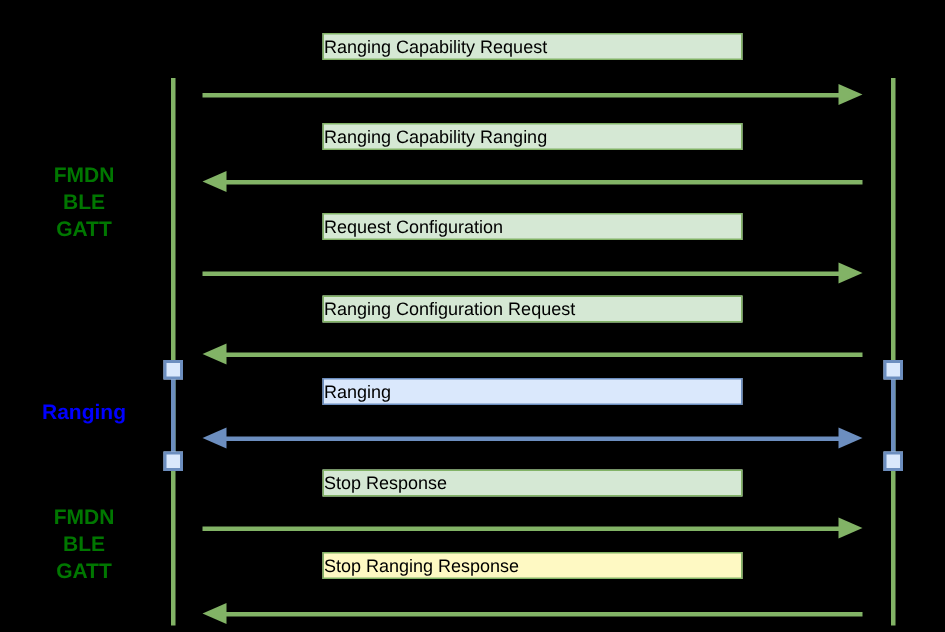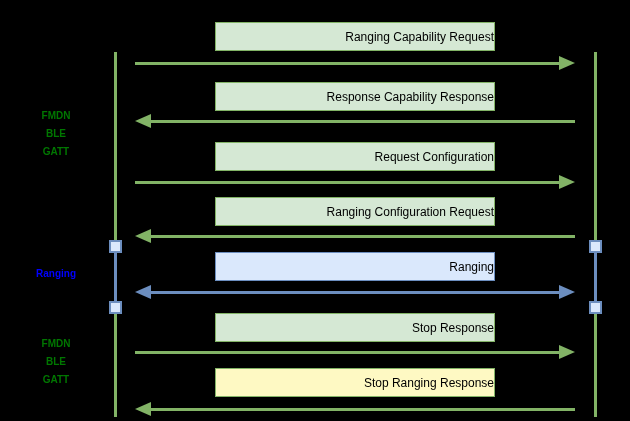--- a/index.html
+++ b/index.html
@@ -23,46 +23,46 @@
     position: absolute;
     width: 9px;
     height: 9px;
     border: 2px solid;
     box-sizing: content-box;
   }
   .msg-box {
     position: absolute;
     left: 215px;
     width: 280px;
-    height: 29px;
+    height: 18px;
     border: 1.5px solid;
     box-sizing: border-box;
     display: flex;
     align-items: center;
-    justify-content: flex-end;
+    justify-content: flex-start;
     font-size: 12px;
     color: #000000;
   }
   .arrow-line {
     position: absolute;
     height: 3px;
   }
   .arrow-head {
     position: absolute;
     width: 0;
     height: 0;
     border-top: 7px solid transparent;
     border-bottom: 7px solid transparent;
   }
   .section-label {
     position: absolute;
     left: 8px;
     width: 96px;
     text-align: center;
-    font-size: 10px;
+    font-size: 14px;
     font-weight: bold;
     line-height: 18px;
     white-space: pre-line;
   }
 </style>
 </head>
 <body>
 
 <div class="stage">
   <div id="lifelines">
@@ -84,21 +84,21 @@
 BLE
 GATT</div>
     </div>
   <div id="rows">
       <div class="msg-box" style="top: 22px; background: rgb(213, 232, 212); border-color: rgb(130, 179, 102);">
         <span>Ranging Capability Request</span>
       </div>
       <div class="arrow-line" style="left: 135px; top: 62px; width: 425px; background: rgb(130, 179, 102);"></div>
       <div class="arrow-head" style="left: 559px; top: 56px; border-left: 16px solid rgb(130, 179, 102);"></div>
       <div class="msg-box" style="top: 82px; background: rgb(213, 232, 212); border-color: rgb(130, 179, 102);">
-        <span>Response Capability Response</span>
+        <span>Ranging Capability Ranging</span>
       </div>
       <div class="arrow-line" style="left: 150px; top: 120px; width: 425px; background: rgb(130, 179, 102);"></div>
       <div class="arrow-head" style="left: 135px; top: 114px; border-right: 16px solid rgb(130, 179, 102);"></div>
       <div class="msg-box" style="top: 142px; background: rgb(213, 232, 212); border-color: rgb(130, 179, 102);">
         <span>Request Configuration</span>
       </div>
       <div class="arrow-line" style="left: 135px; top: 181px; width: 425px; background: rgb(130, 179, 102);"></div>
       <div class="arrow-head" style="left: 559px; top: 175px; border-left: 16px solid rgb(130, 179, 102);"></div>
       <div class="msg-box" style="top: 197px; background: rgb(213, 232, 212); border-color: rgb(130, 179, 102);">
         <span>Ranging Configuration Request</span>

